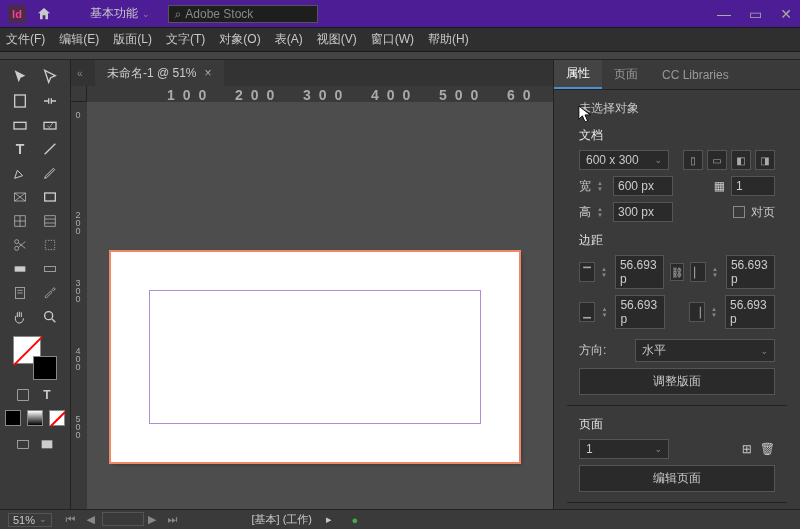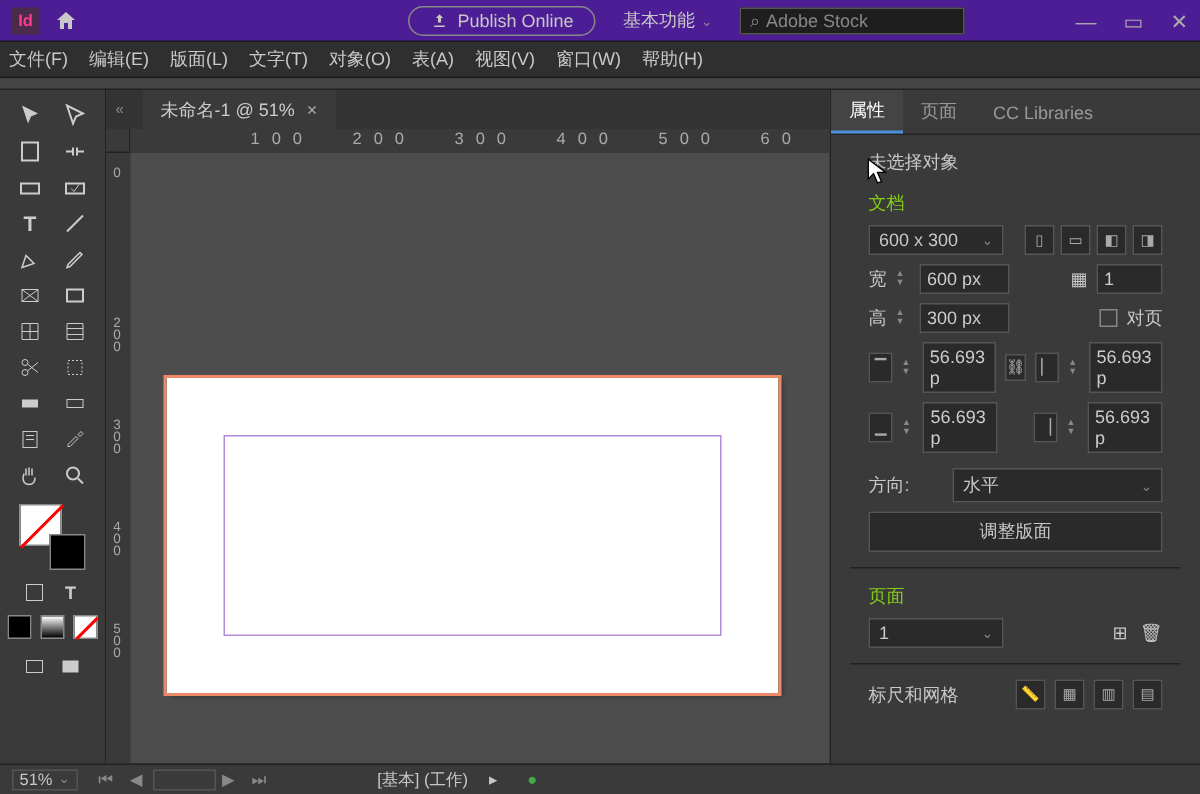--- a/index.html
+++ b/index.html
@@ -38,39 +38,39 @@
 .mini-tools { display: flex; gap: 6px; margin-top: 6px; }
 .mini-row { display: flex; gap: 6px; margin-top: 6px; }
 .screen-icons { display: flex; gap: 4px; margin-top: 8px; }
 
 
 .docarea { flex: 1; background: #4d4d4d; position: relative; }
 .tabrow { height: 26px; background: #333; display: flex; align-items: center; }
 .tabrow .collapse { width: 12px; margin: 0 6px; color: #888; font-size: 10px; cursor: pointer; }
 .doctab { background: #3a3a3a; height: 26px; padding: 4px 12px; display: flex; align-items: center; gap: 8px; color: #ccc; }
 .doctab .close { color: #aaa; cursor: pointer; }
-.ruler-h { position: absolute; top: 26px; left: 16px; right: 0; height: 16px; background: #3a3a3a; font-size: 11px; color: #aaa; letter-spacing: 8px; }
+.ruler-h { position: absolute; top: 26px; left: 16px; right: 0; height: 16px; background: #3a3a3a; font-size: 14px; color: #aaa; letter-spacing: 8px; font-weight: bold; }
 .ruler-h .tick { position: absolute; top: 1px; }
 .ruler-v { position: absolute; top: 42px; left: 0; width: 16px; bottom: 0; background: #3a3a3a; font-size: 9px; color: #aaa; }
 .ruler-v .tick { position: absolute; left: 2px; writing-mode: vertical-rl; text-orientation: upright; letter-spacing: -2px; }
 .corner { position: absolute; top: 26px; left: 0; width: 16px; height: 16px; background: #3a3a3a; border-right: 1px solid #222; border-bottom: 1px solid #222; }
 .canvas-wrap { position: absolute; top: 42px; left: 16px; right: 0; bottom: 0; overflow: hidden; }
 .page { position: absolute; left: 24px; top: 150px; width: 408px; height: 210px; background: #fff; box-shadow: 0 0 0 1px #000, 2px 2px 4px rgba(0,0,0,.4); }
 .page.selected { outline: 2px solid #e86; outline-offset: 0; }
 .margin-box { position: absolute; left: 38px; top: 38px; right: 38px; bottom: 38px; border: 1px solid #b48bd8; }
 
 
 .panel { width: 247px; background: #3a3a3a; border-left: 1px solid #222; display: flex; flex-direction: column; }
 .panel-tabs { height: 30px; display: flex; align-items: center; border-bottom: 1px solid #222; }
 .ptab { padding: 0 12px; height: 100%; display: flex; align-items: center; cursor: pointer; color: #999; }
 .ptab.active { color: #fff; border-bottom: 2px solid #4a90d9; background: #444; }
 .panel-body { flex: 1; overflow-y: auto; padding: 10px 25px; font-size: 12px; }
 .panel-body::-webkit-scrollbar { width: 8px; }
 .panel-body::-webkit-scrollbar-thumb { background: #555; }
-.sec-title { color: #84cc16; margin: 10px 0 6px; }
+.sec-title { color: #e5e5e5; margin: 10px 0 6px; }
 .row { display: flex; align-items: center; gap: 6px; margin-bottom: 6px; }
 .select { background: #2a2a2a; border: 1px solid #555; padding: 2px 6px; display: flex; align-items: center; justify-content: space-between; cursor: pointer; }
 .num-input { background: #2a2a2a; border: 1px solid #555; width: 60px; padding: 2px 4px; color: #ccc; display: flex; align-items: center; }
 .spinner { width: 10px; display: flex; flex-direction: column; font-size: 6px; line-height: 6px; color: #888; }
 .icon-btn { width: 20px; height: 20px; background: #2a2a2a; border: 1px solid #555; display: flex; align-items: center; justify-content: center; cursor: pointer; color: #aaa; font-size: 10px; }
 .btn-wide { background: #2a2a2a; border: 1px solid #555; text-align: center; padding: 4px; cursor: pointer; width: 100%; }
 .checkbox { width: 12px; height: 12px; border: 1px solid #888; display: inline-block; }
 .link-chain { width: 14px; height: 38px; border: 1px solid #555; background: #2a2a2a; display: flex; align-items: center; justify-content: center; font-size: 10px; }
 .hr { border-top: 1px solid #222; margin: 10px -12px; }
 
@@ -83,26 +83,20 @@
 .cursor-icon { position: absolute; top: 105px; left: 578px; width: 14px; height: 18px; pointer-events: none; z-index: 99; }
 </style>
 </head>
 <body>
 
 <div class="titlebar">
   <div class="app-icon">Id</div>
   <svg class="home-icon" viewBox="0 0 24 24">
       <path d="M12 3l9 8h-3v9h-4v-6h-4v6H6v-9H3z"></path>
     </svg>
-  <div class="publish-btn">
-    <svg width="12" height="12" viewBox="0 0 24 24" fill="#c8c8c8">
-        <path d="M12 3l5 5h-3v6h-4V8H7z M5 18h14v2H5z"></path>
-      </svg>
-    <span style="margin-left:6px">Publish Online</span>
-  </div>
   <div class="workspace-dd">
     <span>基本功能</span>
     <span class="chev" style="margin-left:4px">⌄</span>
   </div>
   <div class="search-box">
     <span style="margin-right:4px">⌕</span>
     <span>Adobe Stock</span>
   </div>
   <div class="window-controls">
     <span>—</span>
@@ -367,20 +361,21 @@
             <span>▲</span>
             <span>▼</span>
           </div>
         <div class="num-input">300 px</div>
         <div style="margin-left:auto;display:flex;align-items:center;gap:6px">
           <span class="checkbox"></span>
           <span>对页</span>
         </div>
       </div>
 
+      <div class="sec-title">边距</div>
       <div class="row">
         <div class="icon-btn">▔</div>
         <div class="spinner">
             <span>▲</span>
             <span>▼</span>
           </div>
         <div class="num-input">56.693 p</div>
         <div class="link-chain" style="height:18px">⛓</div>
         <div class="icon-btn">▏</div>
         <div class="spinner">
@@ -419,20 +414,21 @@
       <div class="row">
         <div class="select" style="width:90px">
           <span>1</span>
             <span class="chev">⌄</span>
         </div>
         <div style="margin-left:auto;display:flex;gap:8px">
           <span style="cursor:pointer">⊞</span>
           <span style="cursor:pointer">🗑</span>
         </div>
       </div>
+      <div class="btn-wide">编辑页面</div>
 
       <div class="hr"></div>
       <div class="row">
         <span>标尺和网格</span>
         <div style="margin-left:auto;display:flex;gap:6px">
           <div class="icon-btn">📏</div>
           <div class="icon-btn">▦</div>
           <div class="icon-btn">▥</div>
           <div class="icon-btn">▤</div>
         </div>

